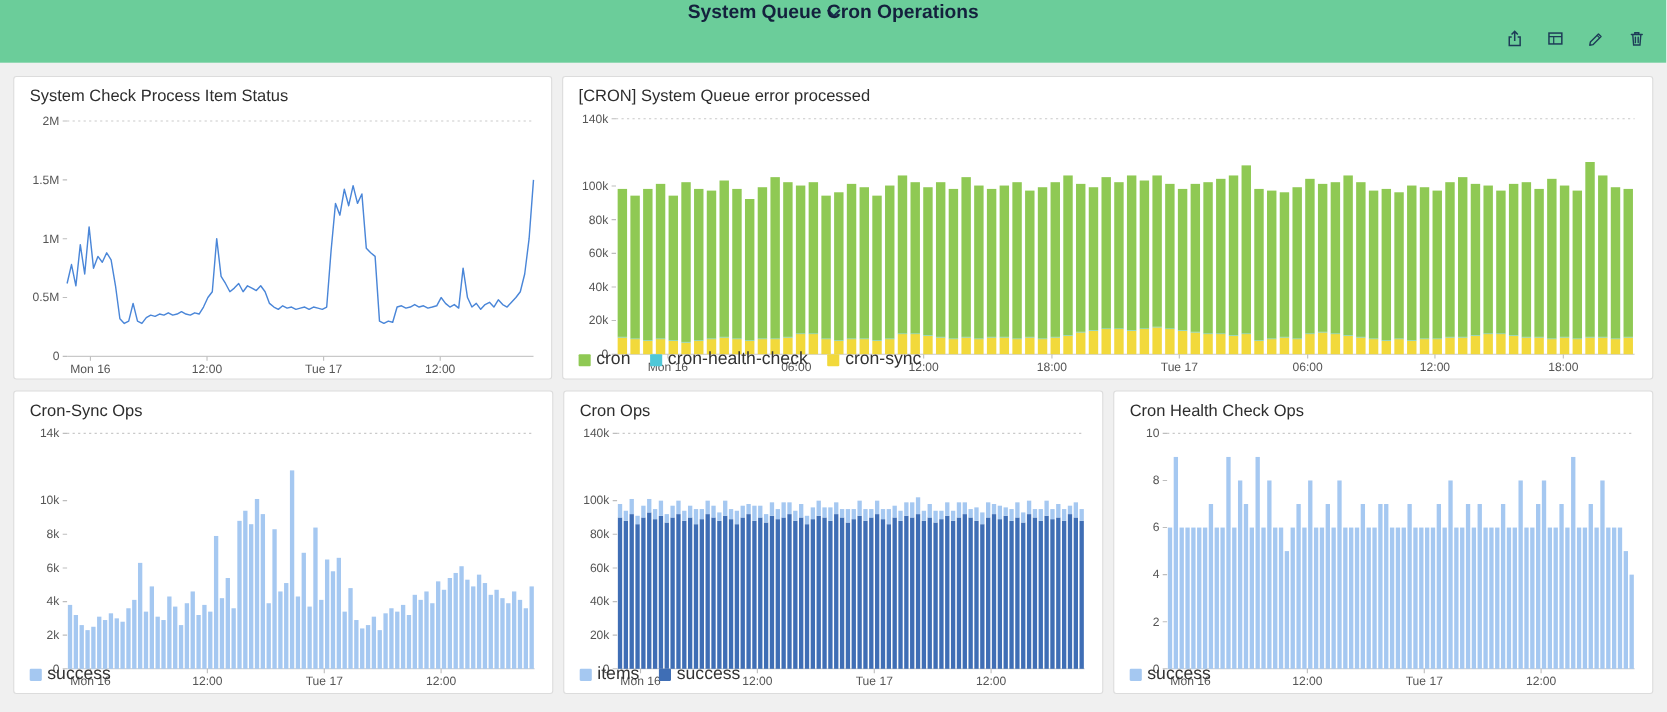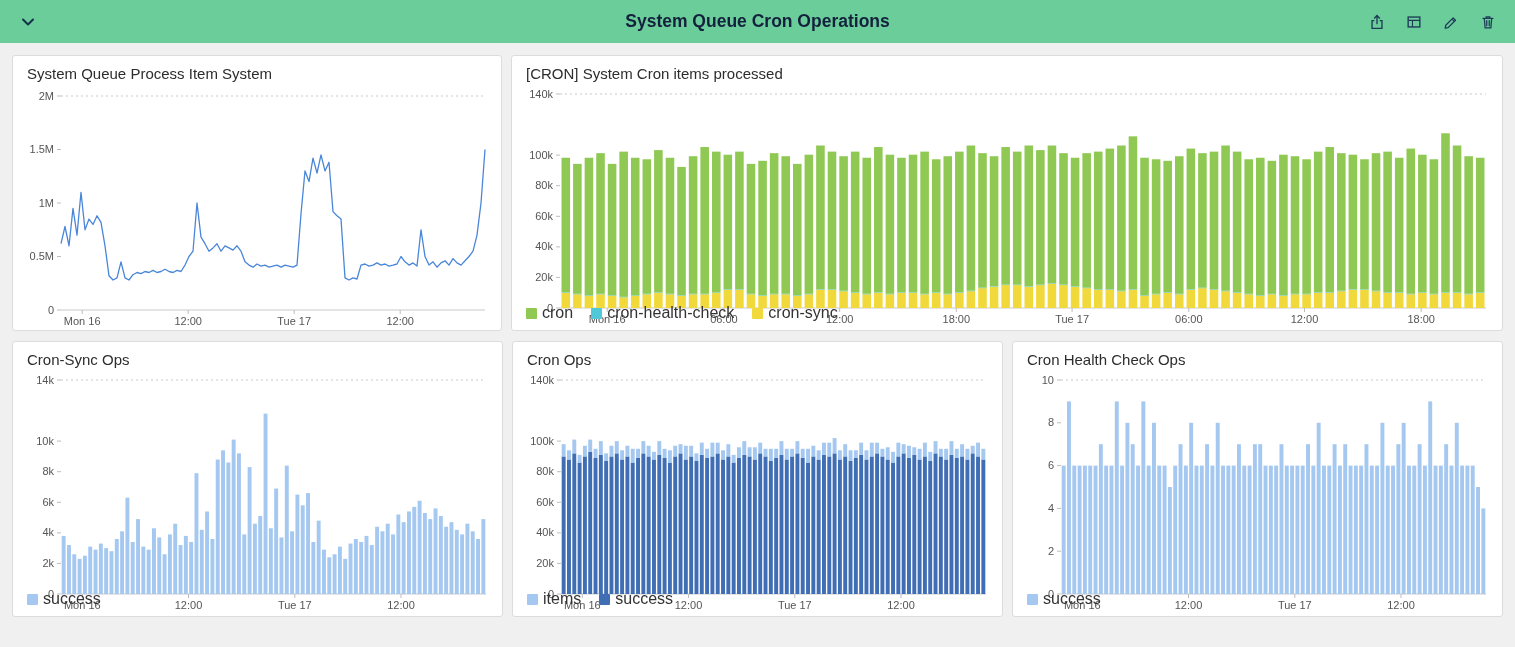--- a/index.html
+++ b/index.html
@@ -1,19 +1,19 @@
 <!DOCTYPE html>
 <html><head>
 <meta charset="utf-8">
 <style>
   * { box-sizing: border-box; }
   html,body { margin:0; padding:0; background:#f0f0f0; font-family:"Liberation Sans",sans-serif; }
   .app { width:1515px; height:647px; background:#f0f0f0; overflow:hidden; }
 
-  header { height:43px; background:#6bcd9a; display:flex; align-items:center; position:relative; padding:0 16px; }
+  header { height:57px; background:#6bcd9a; display:flex; align-items:center; position:relative; padding:0 16px;flex-direction:column; }
   .collapse-btn { background:none; border:none; padding:2px; cursor:pointer; color:#17314d; display:flex; }
   h1.dash-title { position:absolute; left:50%; transform:translateX(-50%); margin:0; font-size:17.5px; font-weight:700; color:#14213d; white-space:nowrap; }
   .actions { margin-left:auto; display:flex; gap:15px; align-items:center; }
   .icon-btn { background:none; border:none; padding:2px; cursor:pointer; color:#1d3b57; display:flex; }
 
   main { padding:12px; display:flex; flex-direction:column; gap:10px; }
   .row { display:flex; gap:9px; }
   .panel { background:#fff; border:1px solid #dcdcdc; border-radius:3px; height:276px; display:flex; flex-direction:column; overflow:hidden; }
   .p-fixed { width:490px; flex:0 0 auto; }
   .p-grow { flex:1 1 auto; }
@@ -60,21 +60,21 @@
         <svg width="18" height="18" viewBox="0 0 20 20">
             <path d="M4.5 6 h11 M8 6 V4.2 h4 V6 M5.9 6 l0.9 10.6 h6.4 L14.1 6 M8.6 8.6 v5.6 M11.4 8.6 v5.6" fill="none" stroke="currentColor" stroke-width="1.4" stroke-linecap="round"></path>
           </svg>
       </button>
     </div>
   </header>
 
   <main>
     <div class="row row-top">
       <section class="panel p-fixed">
-        <div class="panel-title">System Queue Process Item System</div>
+        <div class="panel-title">System Check Process Item Status</div>
         <div class="chart"><svg width="480" height="244" xmlns="http://www.w3.org/2000/svg">
               <line x1="44" y1="10" x2="468" y2="10" stroke="#c9c9c9" stroke-dasharray="2,3"></line>
               <line x1="40" y1="224.0" x2="44" y2="224.0" stroke="#bdbdbd"></line>
               <text x="37" y="227.5" text-anchor="end" class="tick">0</text>
               <line x1="40" y1="170.5" x2="44" y2="170.5" stroke="#bdbdbd"></line>
               <text x="37" y="174.0" text-anchor="end" class="tick">0.5M</text>
               <line x1="40" y1="117.0" x2="44" y2="117.0" stroke="#bdbdbd"></line>
               <text x="37" y="120.5" text-anchor="end" class="tick">1M</text>
               <line x1="40" y1="63.5" x2="44" y2="63.5" stroke="#bdbdbd"></line>
               <text x="37" y="67.0" text-anchor="end" class="tick">1.5M</text>
@@ -87,21 +87,21 @@
               <text x="171.2" y="239.0" text-anchor="middle" class="tick">12:00</text>
               <line x1="277.2" y1="224" x2="277.2" y2="228" stroke="#bdbdbd"></line>
               <text x="277.2" y="239.0" text-anchor="middle" class="tick">Tue 17</text>
               <line x1="383.2" y1="224" x2="383.2" y2="228" stroke="#bdbdbd"></line>
               <text x="383.2" y="239.0" text-anchor="middle" class="tick">12:00</text>
               <polyline points="44.0,157.7 48.0,140.5 52.0,159.8 56.0,122.4 60.0,149.1 64.0,106.3 68.0,143.8 72.0,133.1 76.0,138.4 80.0,129.8 84.0,136.3 88.0,159.8 92.0,189.8 96.0,194.0 100.0,191.9 104.0,175.8 108.0,191.9 112.0,194.0 116.0,188.7 120.0,186.5 124.0,187.6 128.0,185.5 132.0,186.5 136.0,184.4 140.0,186.5 144.0,185.5 148.0,183.3 152.0,185.5 156.0,186.5 160.0,184.4 164.0,185.5 168.0,179.1 172.0,170.5 176.0,165.2 180.0,117.0 184.0,151.2 188.0,157.7 192.0,165.2 196.0,161.9 200.0,157.7 204.0,165.2 208.0,159.8 212.0,161.9 216.0,164.1 220.0,159.8 224.0,165.2 228.0,175.8 232.0,179.1 236.0,181.2 240.0,178.0 244.0,180.1 248.0,179.1 252.0,181.2 256.0,180.1 260.0,179.1 264.0,181.2 268.0,179.1 272.0,180.1 276.0,181.2 280.0,179.1 284.0,127.7 288.0,84.9 292.0,95.6 296.0,72.1 300.0,87.0 304.0,68.8 308.0,84.9 312.0,76.3 316.0,125.6 320.0,129.8 324.0,133.1 328.0,191.9 332.0,194.0 336.0,191.9 340.0,193.0 344.0,179.1 348.0,178.0 352.0,180.1 356.0,179.1 360.0,176.9 364.0,179.1 368.0,178.0 372.0,180.1 376.0,179.1 380.0,178.0 384.0,170.5 388.0,175.8 392.0,179.1 396.0,176.9 400.0,180.1 404.0,143.8 408.0,170.5 412.0,179.1 416.0,175.8 420.0,181.2 424.0,176.9 428.0,174.8 432.0,179.1 436.0,172.6 440.0,176.9 444.0,179.1 448.0,174.8 452.0,170.5 456.0,165.2 460.0,149.1 464.0,117.0 468.0,63.5" fill="none" stroke="#4a86d8" stroke-width="1.3" stroke-linejoin="round"></polyline>
             </svg></div>
         <div class="legend"></div>
       </section>
       <section class="panel p-grow">
-        <div class="panel-title">[CRON] System Cron items processed</div>
+        <div class="panel-title">[CRON] System Queue error processed</div>
         <div class="chart"><svg width="982" height="244" xmlns="http://www.w3.org/2000/svg">
               <line x1="44" y1="10" x2="970" y2="10" stroke="#c9c9c9" stroke-dasharray="2,3"></line>
               <line x1="40" y1="224.0" x2="44" y2="224.0" stroke="#bdbdbd"></line>
               <text x="37" y="227.5" text-anchor="end" class="tick">0</text>
               <line x1="40" y1="193.4" x2="44" y2="193.4" stroke="#bdbdbd"></line>
               <text x="37" y="196.9" text-anchor="end" class="tick">20k</text>
               <line x1="40" y1="162.9" x2="44" y2="162.9" stroke="#bdbdbd"></line>
               <text x="37" y="166.4" text-anchor="end" class="tick">40k</text>
               <line x1="40" y1="132.3" x2="44" y2="132.3" stroke="#bdbdbd"></line>
               <text x="37" y="135.8" text-anchor="end" class="tick">60k</text>

